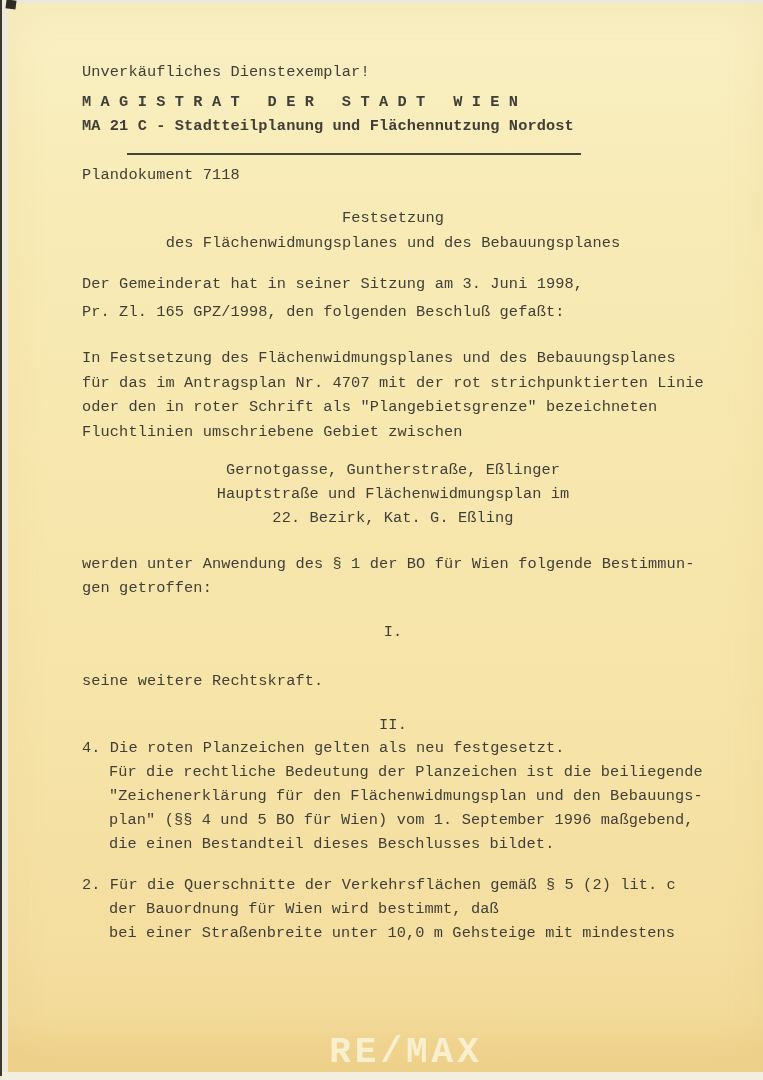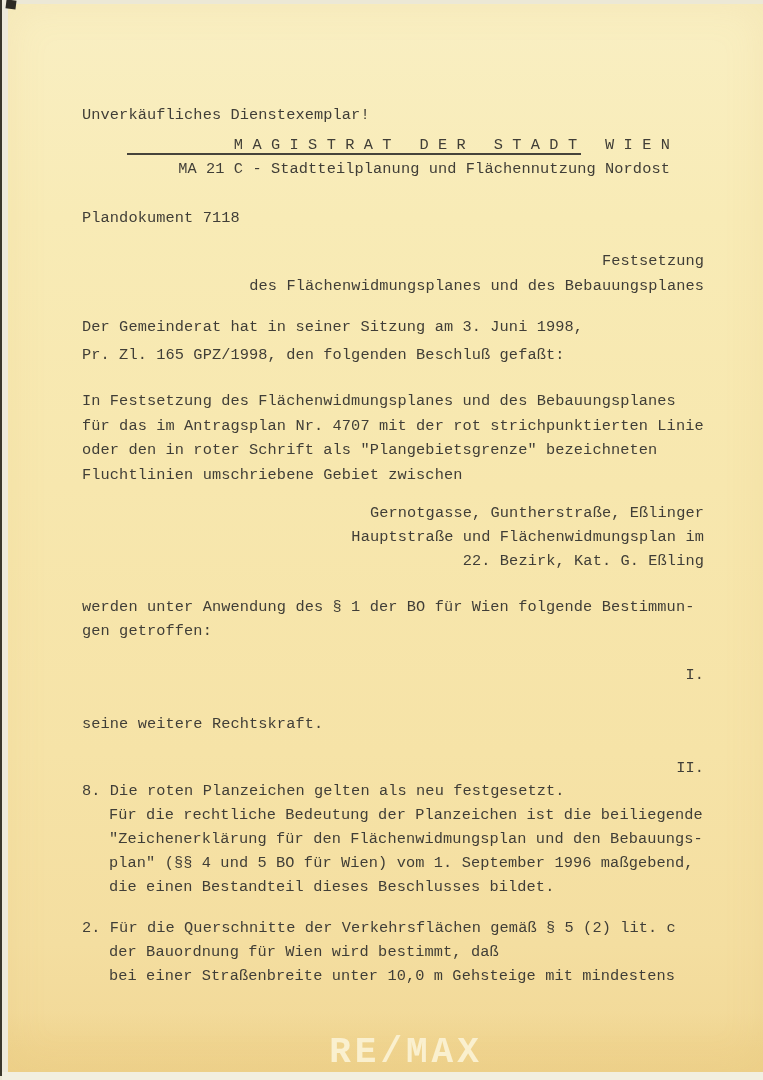--- a/index.html
+++ b/index.html
@@ -33,26 +33,25 @@
   }
   .bottom-strip {
     position:absolute; left:2px; bottom:0; width:761px; height:8px;
     background:#f2efe1;
   }
   .line {
     position:absolute; white-space:pre;
     font:15.3px/25px "Liberation Mono", monospace;
     color:#403e37;
     letter-spacing:0.1px;
-    margin-top:43px;
   }
   .l   { left:74px; }
   .lc  { left:101px; }
-  .c-hdr  { left:74px; width:588px; text-align:right; }
-  .c-body { left:74px; width:622px; text-align:right; }
+  .c-hdr  { left:74px; width:588px; text-align:left;font-weight:bold; }
+  .c-body { left:74px; width:622px; text-align:center; }
   .rule {
     position:absolute; left:119px; top:149px; width:454px; height:0;
     border-top:2px solid #46443b;
   }
   .watermark {
     position:absolute; left:74px; top:1031px; width:648px;
     text-align:center;
     font-family:Liberation Mono, monospace;
     font-weight:bold; font-size:36px; line-height:36px;
     letter-spacing:4px; color:#fbf2d3; opacity:0.95;
@@ -83,21 +82,21 @@
   <div class="line c-body" style="top:478px">Hauptstraße und Flächenwidmungsplan im</div>
   <div class="line c-body" style="top:502px">22. Bezirk, Kat. G. Eßling</div>
 
   <div class="line l" style="top:548px">werden unter Anwendung des § 1 der BO für Wien folgende Bestimmun-</div>
   <div class="line l" style="top:572px">gen getroffen:</div>
 
   <div class="line c-body" style="top:616px">I.</div>
   <div class="line l" style="top:665px">seine weitere Rechtskraft.</div>
 
   <div class="line c-body" style="top:709px">II.</div>
-  <div class="line l" style="top:732px">8. Die roten Planzeichen gelten als neu festgesetzt.</div>
+  <div class="line l" style="top:732px">4. Die roten Planzeichen gelten als neu festgesetzt.</div>
   <div class="line lc" style="top:756px">Für die rechtliche Bedeutung der Planzeichen ist die beiliegende</div>
   <div class="line lc" style="top:780px">"Zeichenerklärung für den Flächenwidmungsplan und den Bebauungs-</div>
   <div class="line lc" style="top:804px">plan" (§§ 4 und 5 BO für Wien) vom 1. September 1996 maßgebend,</div>
   <div class="line lc" style="top:828px">die einen Bestandteil dieses Beschlusses bildet.</div>
 
   <div class="line l" style="top:869px">2. Für die Querschnitte der Verkehrsflächen gemäß § 5 (2) lit. c</div>
   <div class="line lc" style="top:893px">der Bauordnung für Wien wird bestimmt, daß</div>
   <div class="line lc" style="top:917px">bei einer Straßenbreite unter 10,0 m Gehsteige mit mindestens</div>
 
   <div class="shade-band"></div>

